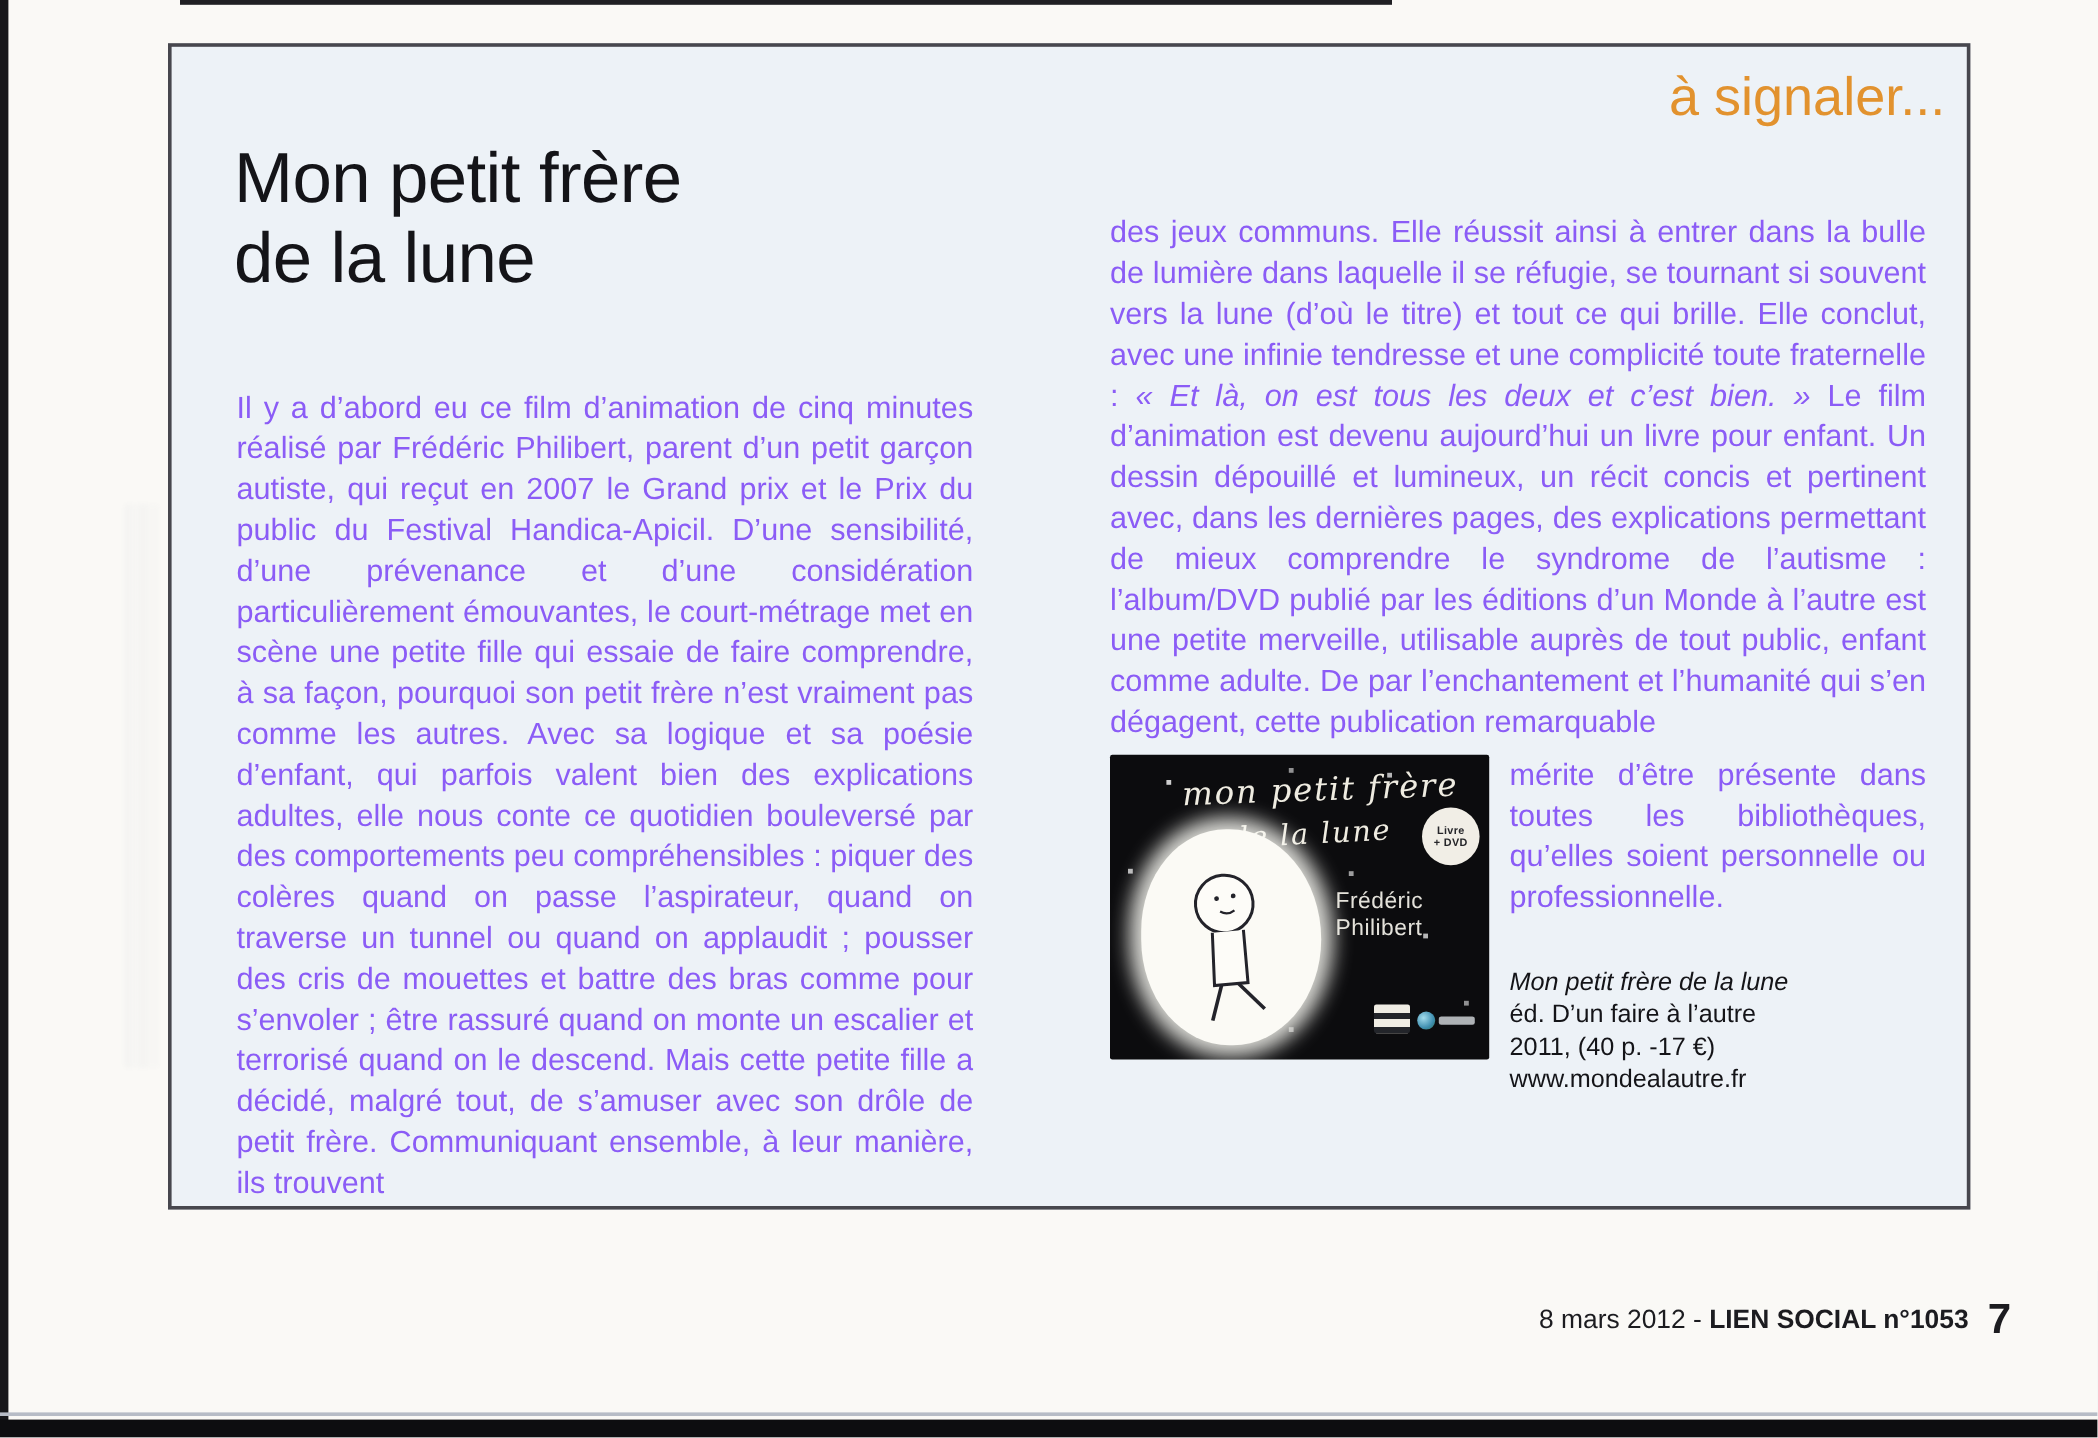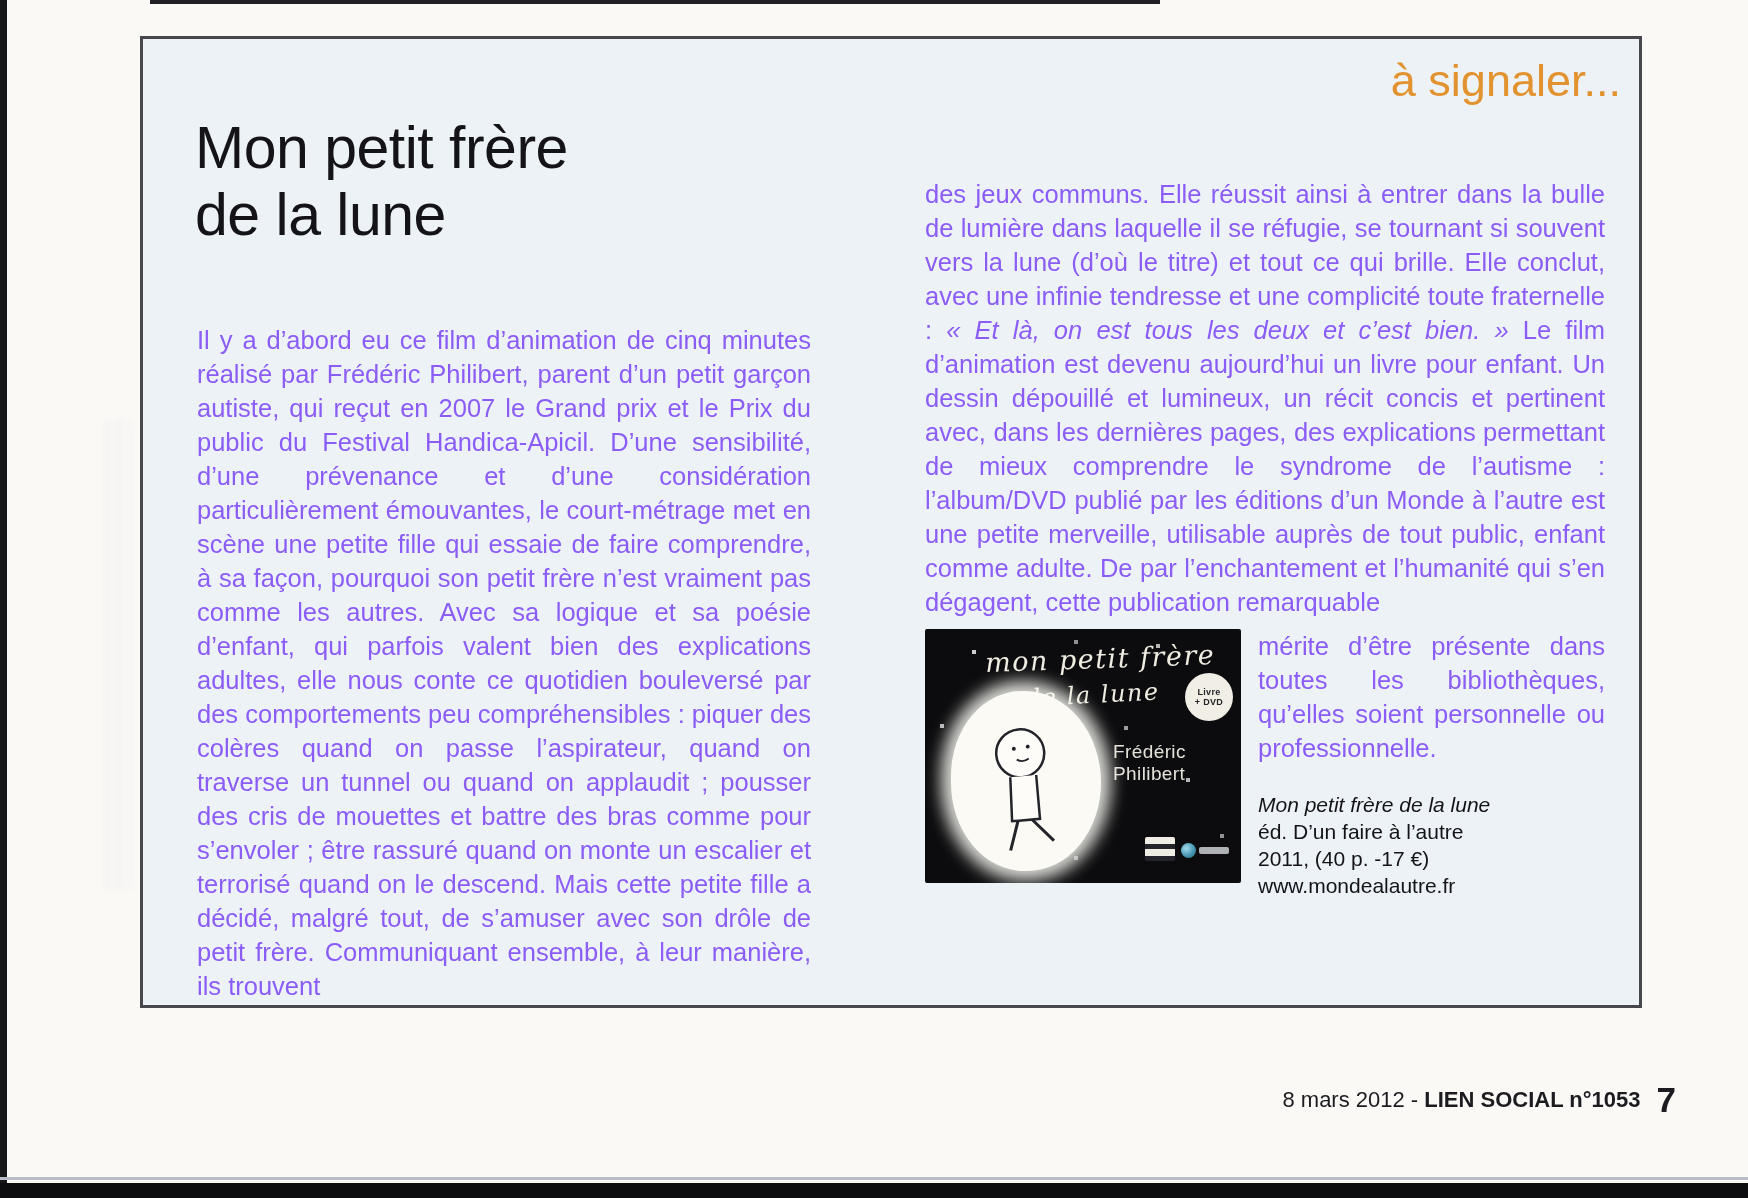--- a/index.html
+++ b/index.html
@@ -75,21 +75,21 @@
                   color:rgba(246,244,236,.92); letter-spacing:.4px; }
   .logo-dvd { position:absolute; right:66px; bottom:22px; width:30px; height:24px; border-radius:2px;
               background:repeating-linear-gradient(180deg,#f0ede4 0 7px, #23252a 7px 12px); }
   .logo-pub { position:absolute; right:10px; bottom:24px; width:50px; height:17px;
               display:flex; align-items:center; gap:3px; }
   .globe { width:15px; height:15px; border-radius:50%;
            background:radial-gradient(circle at 35% 35%, #a3dcec, #3f8fb0 60%, #2f6f50); }
   .logo-pub-text { width:30px; height:7px; border-radius:2px; background:rgba(228,234,238,.75); }
 
   .right-stack { flex:1; min-width:0; }
-  .caption { margin-top:26px; font-family:"Liberation Sans", sans-serif;
+  .caption { margin-top:40px; font-family:"Liberation Sans", sans-serif;
              font-size:21px; line-height:27px; color:#141418; }
   .cap-title { font-style:italic; }
 
   .footer { position:absolute; top:1080px; right:72px; display:flex; align-items:center;
             font-size:22px; color:#1c1c20; white-space:pre; }
   .footer .journal { font-weight:bold; }
   .footer .page-num { font-size:35px; font-weight:bold; margin-left:16px; }
 </style>
 </head>
 <body>

